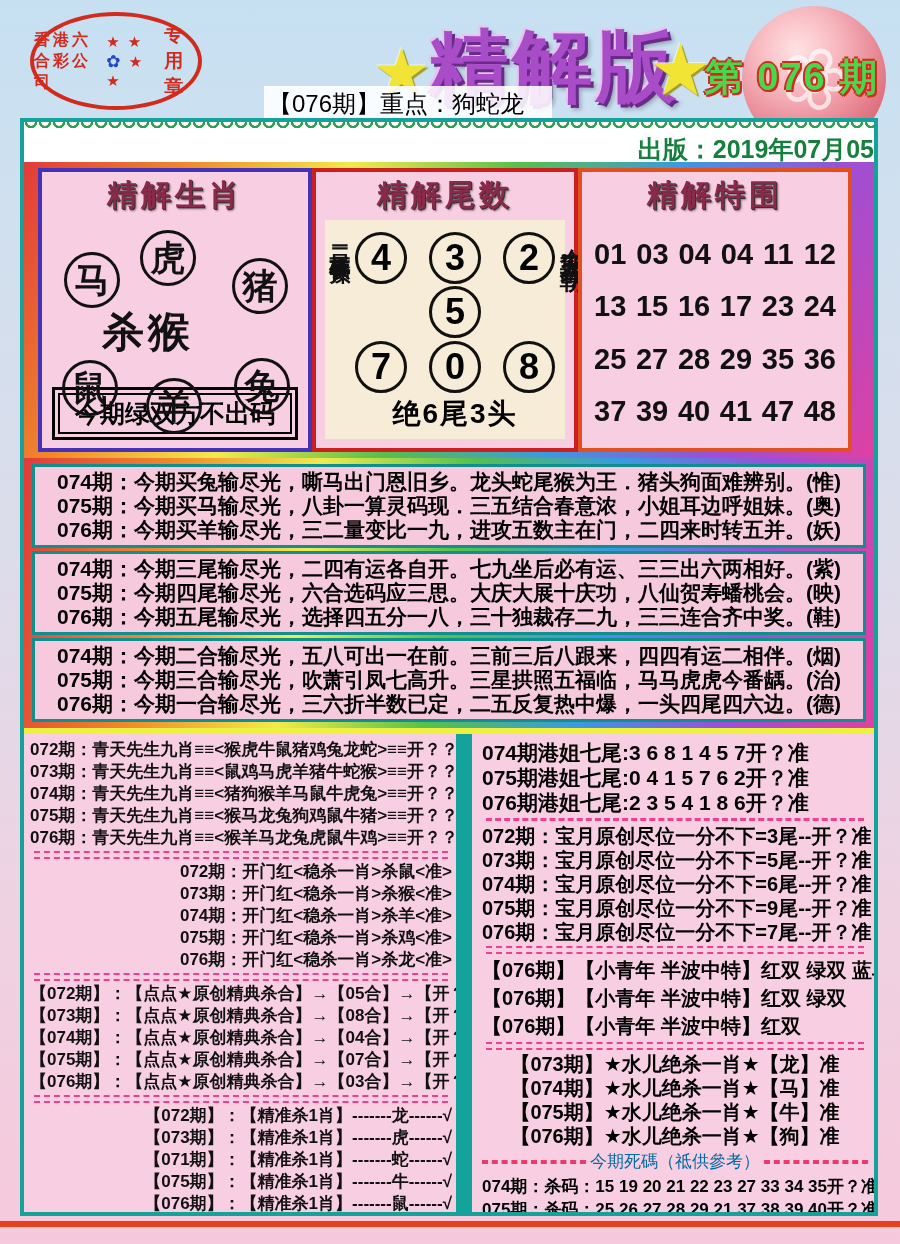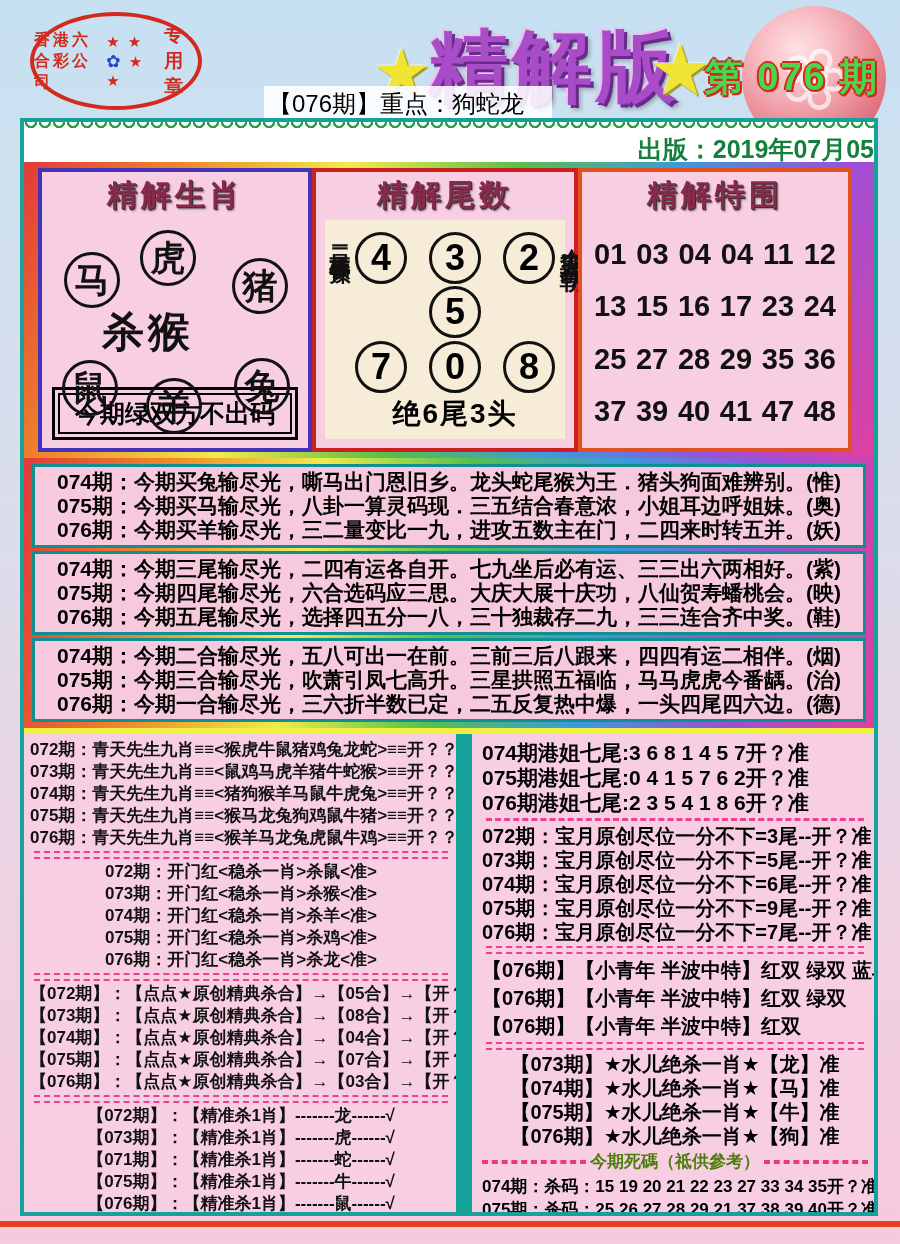--- a/index.html
+++ b/index.html
@@ -85,30 +85,30 @@
   .lower { flex:1 1 auto; border-top:6px solid #eef040; display:flex; overflow:hidden; }
   .col { background:#f8cfe2; overflow:hidden; }
   .col-left { width:432px; padding:5px 4px 0 6px; }
   .col-div { width:16px; background:#15a29a; }
   .col-right { flex:1; padding:6px 6px 0 10px; }
 
   .sep { height:8px; margin:2px 4px; border-top:2px dashed #ef3f8f; border-bottom:2px dashed #ef3f8f; }
   .sep1 { height:3px; margin:3px 4px; border-top:3px dashed #ef3f8f; }
 
   .tline { font-size:17px; font-weight:700; line-height:22px; white-space:nowrap; color:#111; }
-  .tline.c { text-align:center; }
+  .tline.c { text-align:right; }
   .gline { font-size:21px; font-weight:700; line-height:25px; white-space:nowrap; }
   .bline { font-size:20px; font-weight:700; line-height:24px; white-space:nowrap; }
   .wline { font-size:20px; font-weight:700; line-height:28px; white-space:nowrap; }
   .sline { font-size:20px; font-weight:700; line-height:24px; text-align:center; white-space:nowrap; }
   .dline { font-size:17px; font-weight:700; line-height:23px; white-space:nowrap; }
 
   .dead-head { display:flex; align-items:center; gap:4px; margin:2px 0; }
   .dead-dash { flex:1; height:4px; border-top:2px dashed #ea3a6e; border-bottom:2px dashed #ea3a6e; }
-  .dead-title { color:#4d7c0f; font-size:17px; font-weight:700; white-space:nowrap; }
+  .dead-title { color:#0369a1; font-size:17px; font-weight:400; white-space:nowrap; }
 
   .red-line { position:absolute; left:0; top:1221px; width:900px; height:6px; background:#e6401e; }
 </style>
 </head>
 <body>
 
 <div id="page">
 
   <div class="stamp">
     <div class="arc">香港六合彩公司</div>

